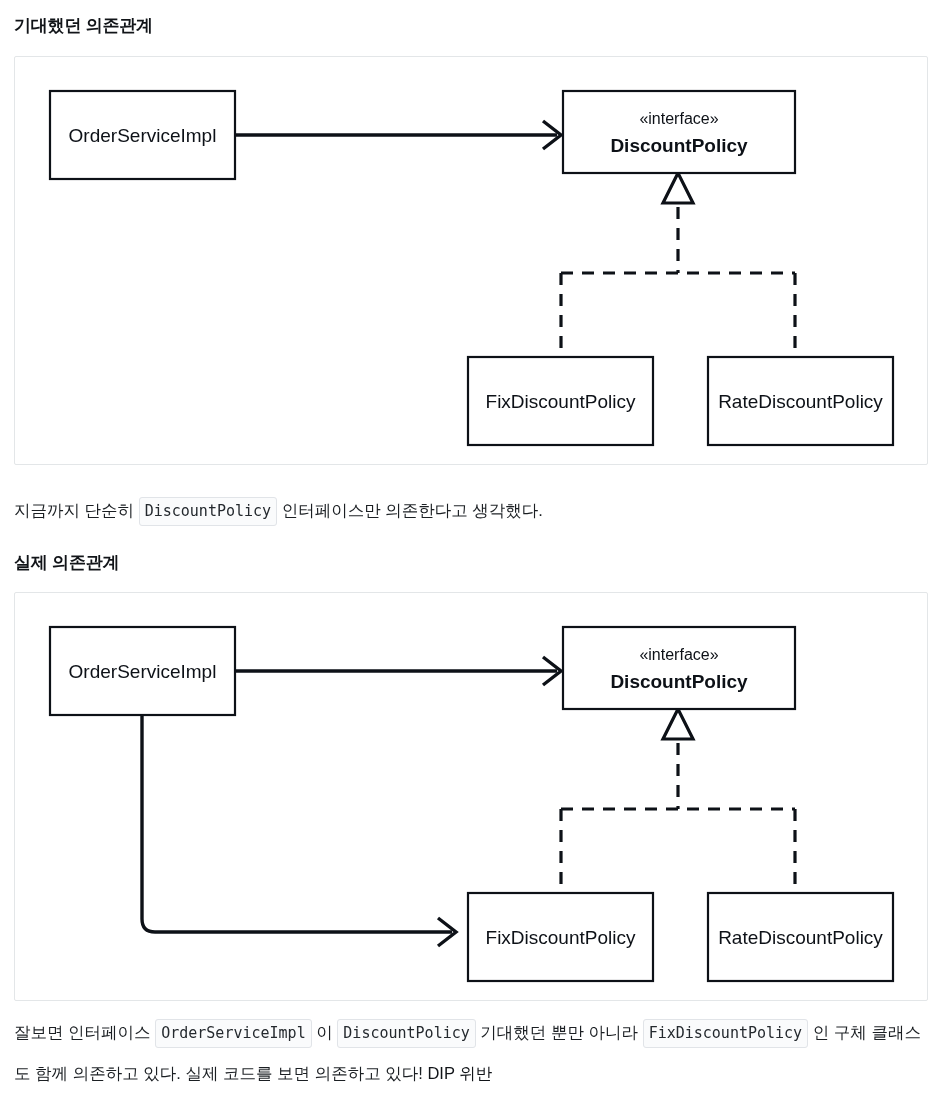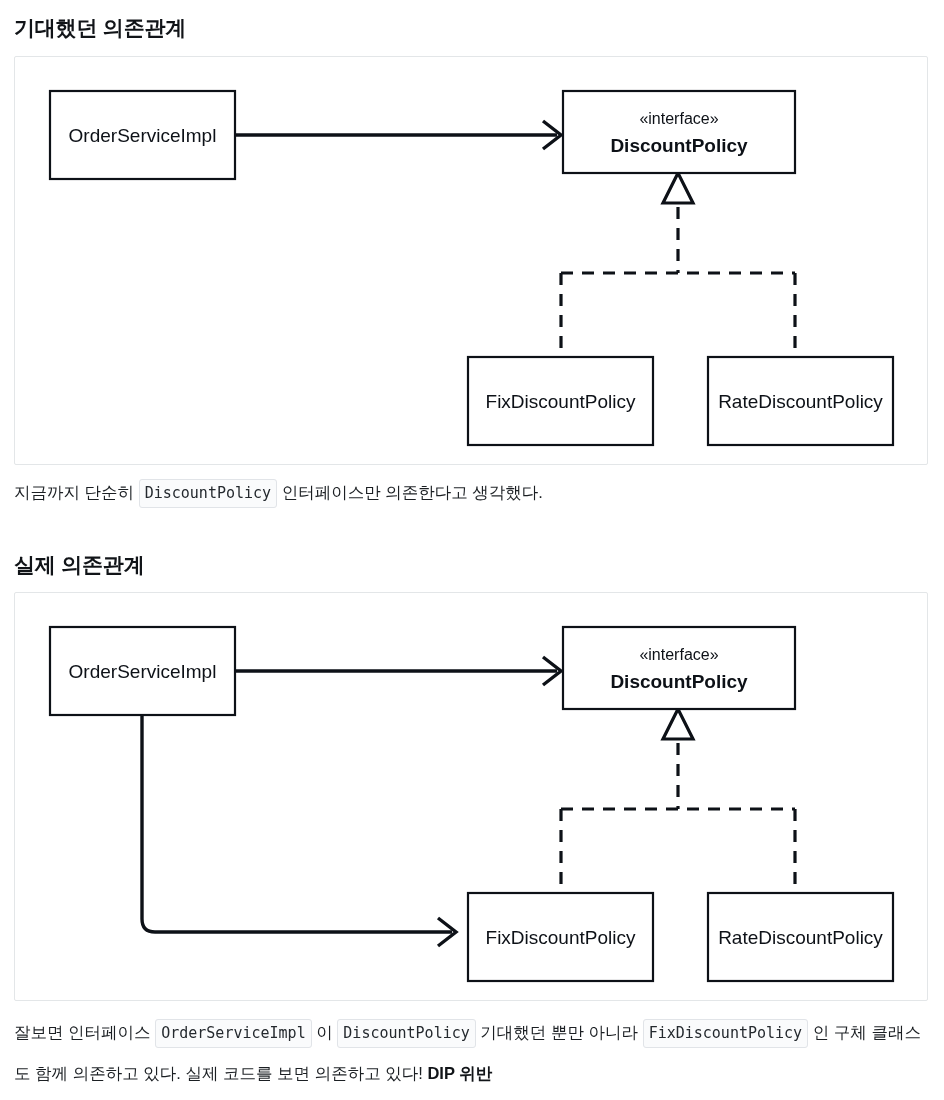--- a/index.html
+++ b/index.html
@@ -15,21 +15,21 @@
     overflow: hidden;
   }
   .page {
     position: relative;
     width: 944px;
     height: 1100px;
   }
   .section-heading {
     position: absolute;
     left: 14px;
-    font-size: 21px;
+    font-size: 17px;
     font-weight: bold;
     letter-spacing: -0.2px;
     color: #111418;
     white-space: nowrap;
   }
   #heading-1 { top: 14px; }
   #heading-2 { top: 551px; text-align: right; }
 
   .diagram-box {
     position: absolute;
@@ -45,34 +45,34 @@
   .diagram-box svg { display: block; }
 
   .caption {
     position: absolute;
     left: 14px;
     width: 920px;
     font-size: 16.5px;
     line-height: 40px;
     color: #1b1f23;
   }
-  #caption-1 { top: 472px; }
+  #caption-1 { top: 490px; }
   #caption-2 { top: 1012px; }
 
   code.inline-code {
     font-family: "DejaVu Sans Mono", "Liberation Mono", monospace;
     font-size: 15px;
     background: #fafbfc;
     border: 1px solid #e1e4e8;
     border-radius: 3px;
     padding: 4px 5px 5px 5px;
     color: #24292e;
     white-space: nowrap;
   }
-  strong.emph { font-weight: bold; color: #111418; }
+  strong.emph { font-weight: normal; color: #111418; }
 
   .uml-label {
     font-family: "Liberation Sans", "DejaVu Sans", sans-serif;
     fill: #0d1117;
   }
   .uml-name { font-size: 19px; }
   .uml-stereo { font-size: 16px; }
   .uml-iface-name { font-size: 19px; font-weight: bold; }
   .uml-rect {
     fill: #ffffff;

